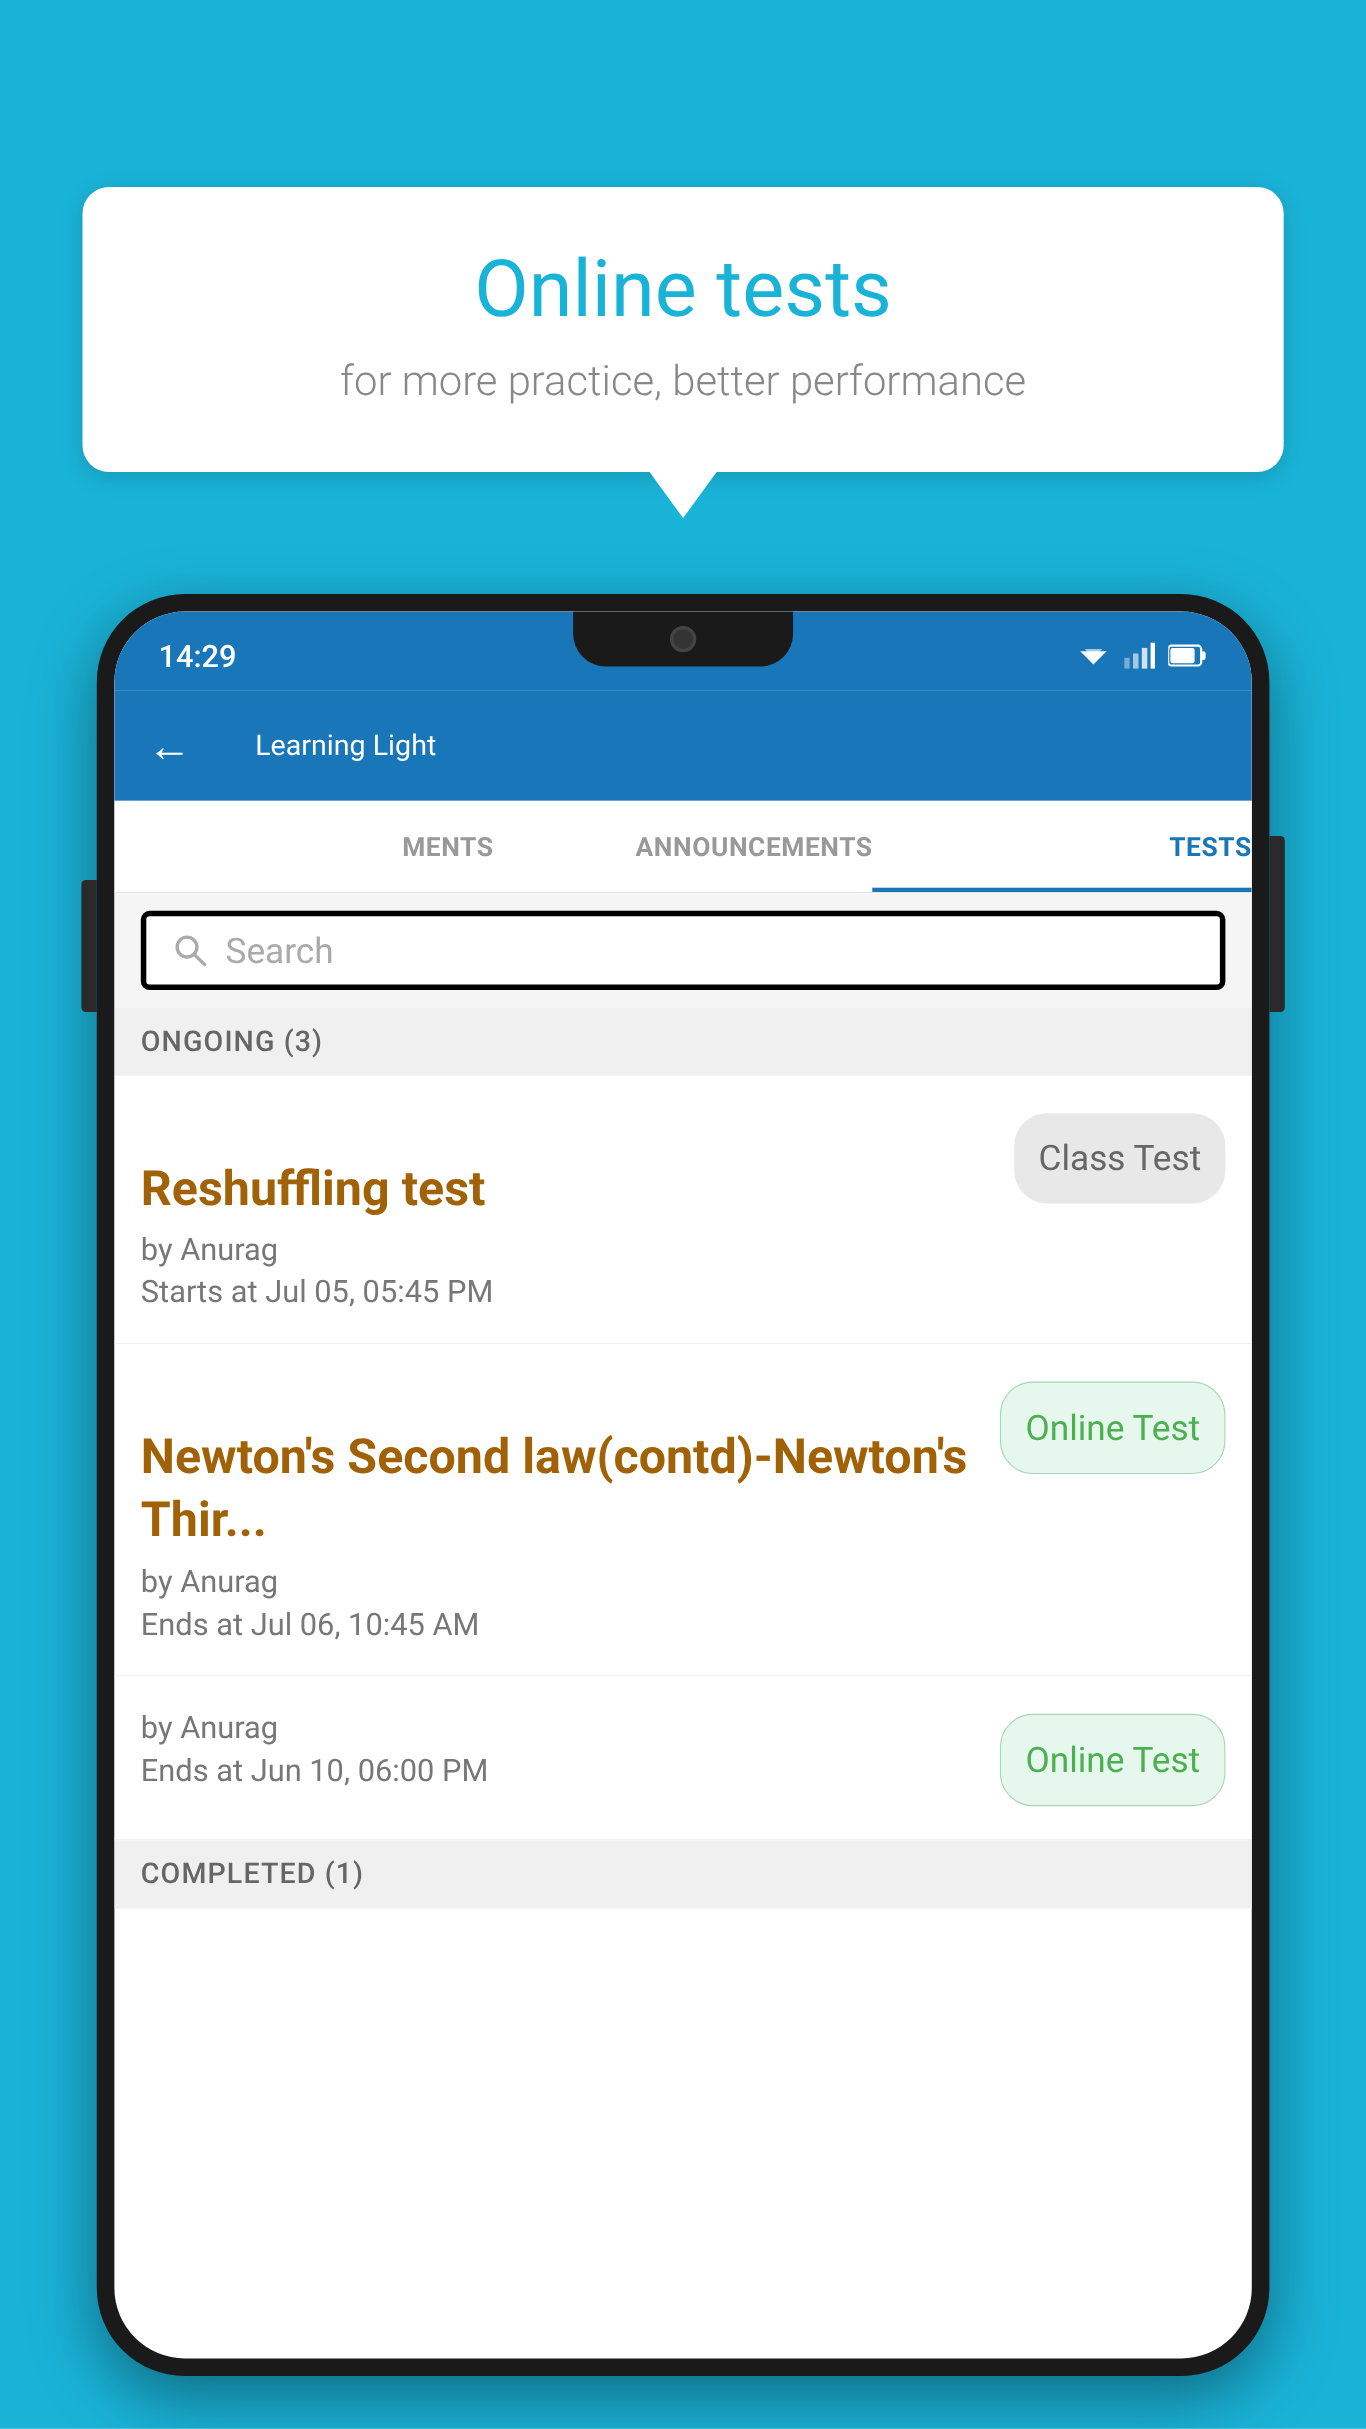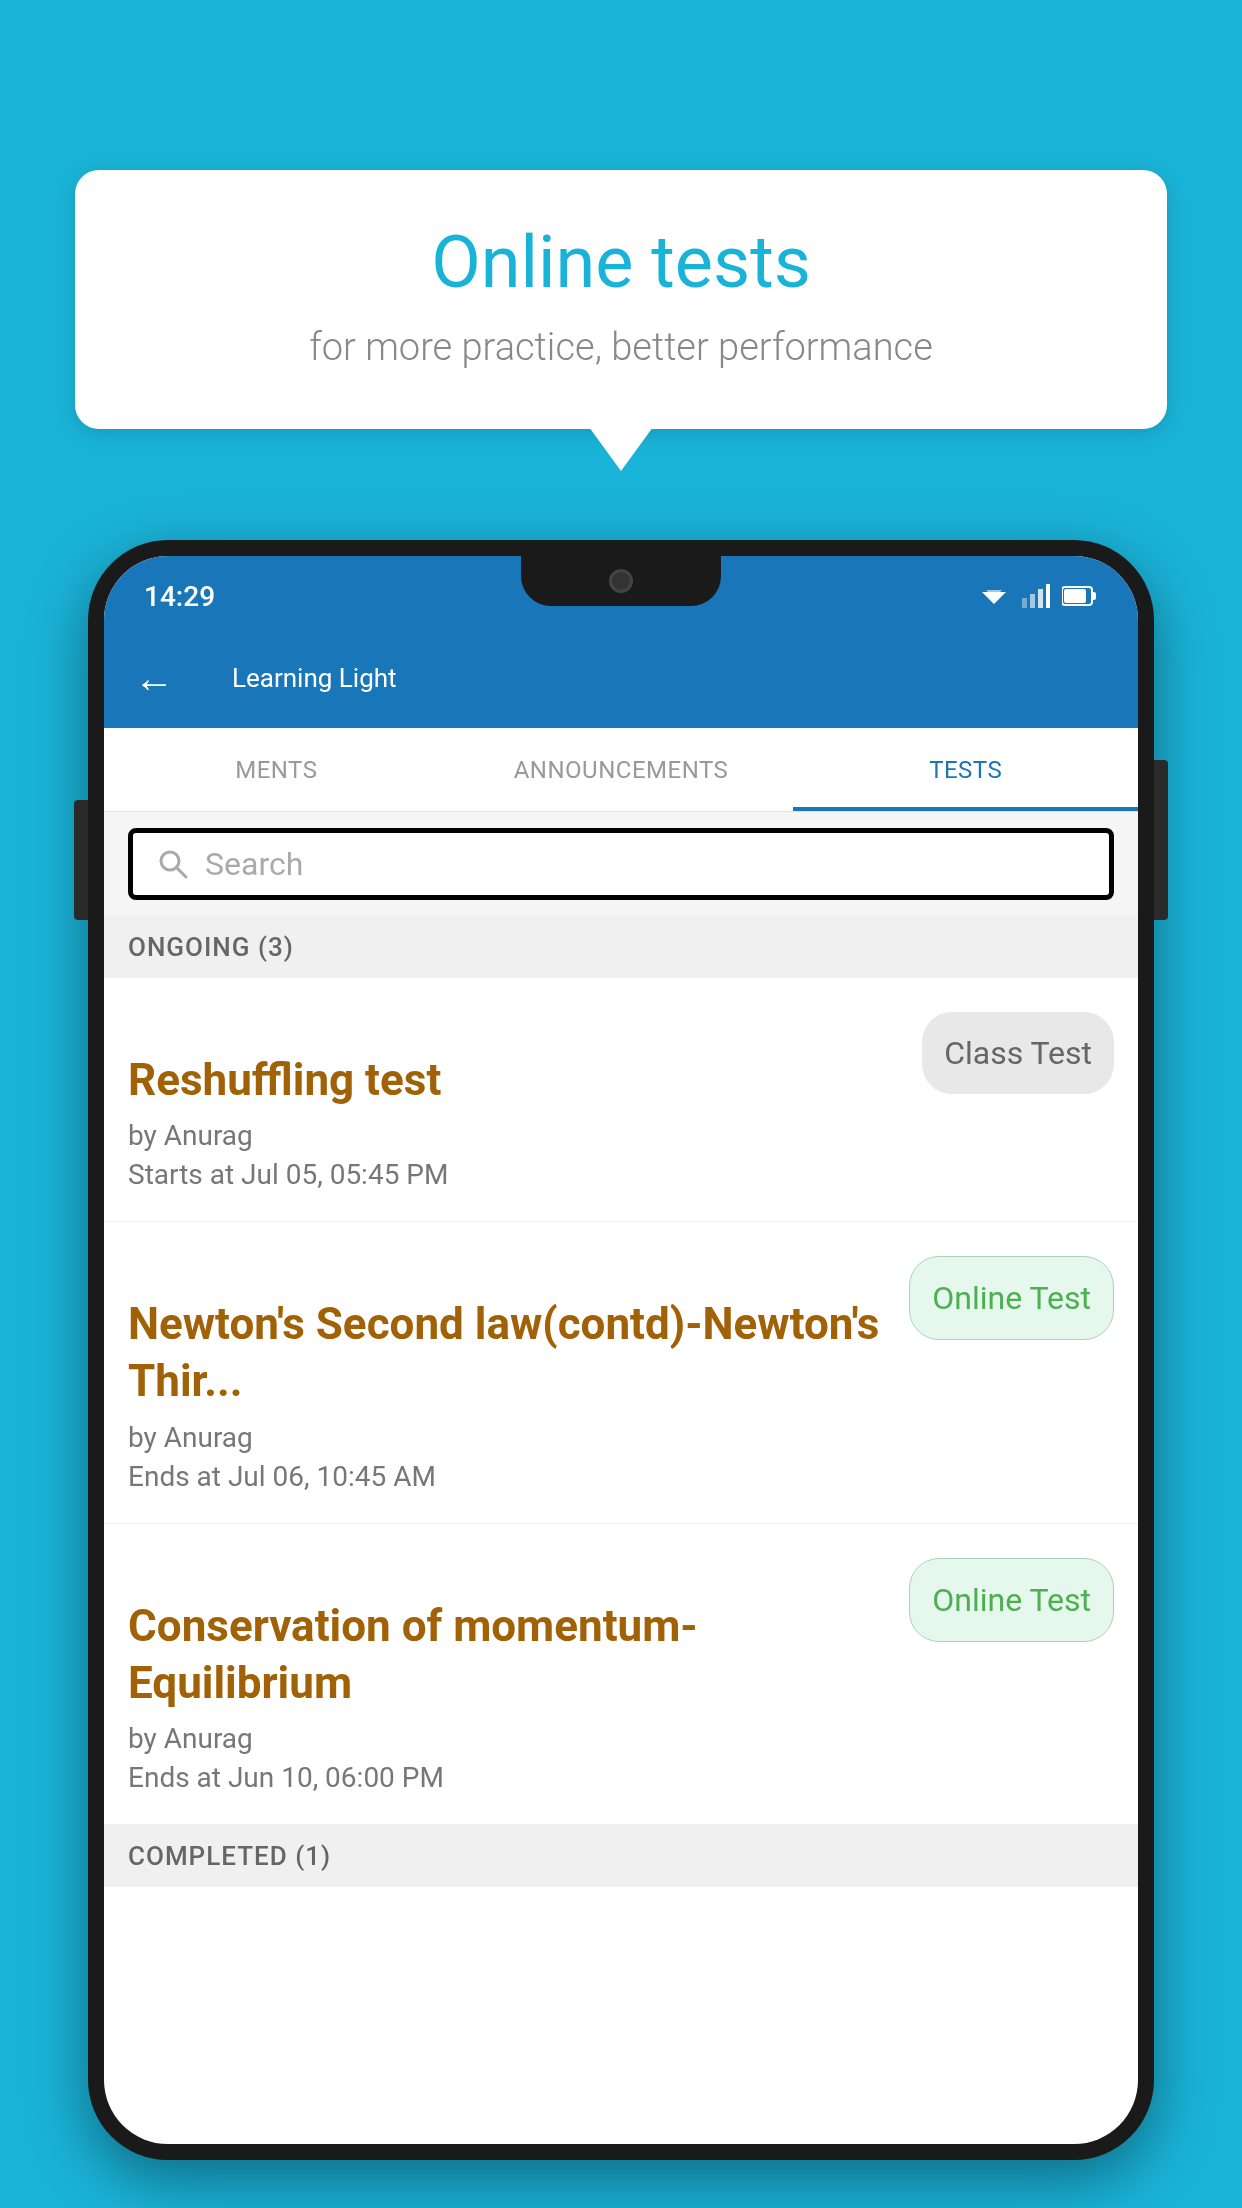--- a/index.html
+++ b/index.html
@@ -183,23 +183,23 @@
       align-items: center;
       border-bottom: 1px solid #e0e0e0;
       overflow: hidden;
     }
 
     .tab-item {
       flex: 1;
       height: 100%;
       display: flex;
       align-items: center;
-      justify-content: center;
+      justify-content: flex-end;
       font-size: 24px;
-      font-weight: 400;
+      font-weight: 700;
       color: #999;
       position: relative;
       cursor: pointer;
       letter-spacing: 0.5px;
     }
 
     .tab-item.active {
       color: #1976b8;
     }
 
@@ -395,21 +395,20 @@
         <div class="test-info">
           <div class="test-title">Newton's Second law(contd)-Newton's Thir...</div>
           <div class="test-author">by Anurag</div>
           <div class="test-date">Ends at  Jul 06, 10:45 AM</div>
         </div>
         <div class="test-badge badge-online">Online Test</div>
       </div>
 
       <div class="test-item">
         <div class="test-info">
-          <div class="test-title">Conservation of momentum-Equilibrium</div>
           <div class="test-author">by Anurag</div>
           <div class="test-date">Ends at  Jun 10, 06:00 PM</div>
         </div>
         <div class="test-badge badge-online">Online Test</div>
       </div>
 
       <div class="completed-header">
         <span>COMPLETED (1)</span>
       </div>
 

